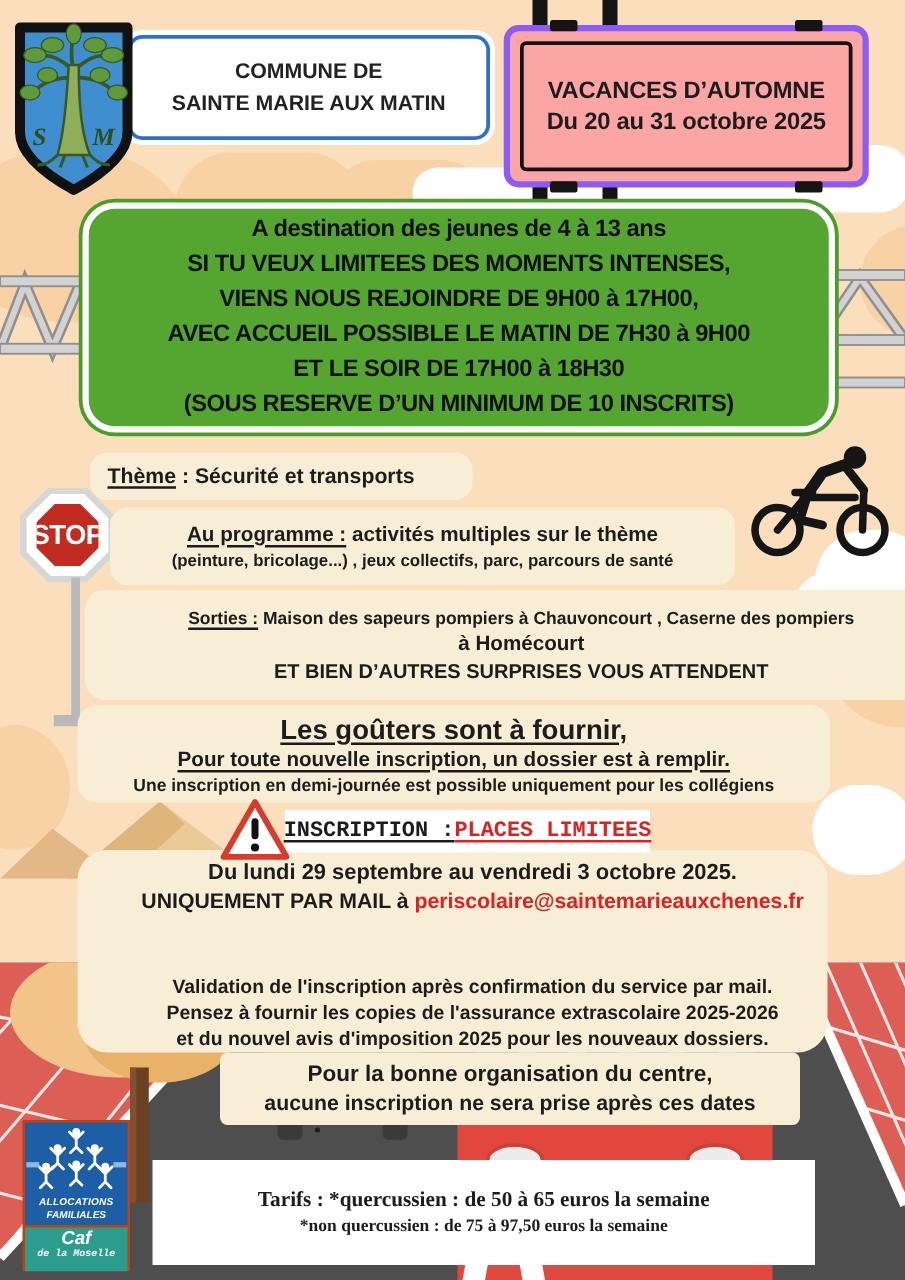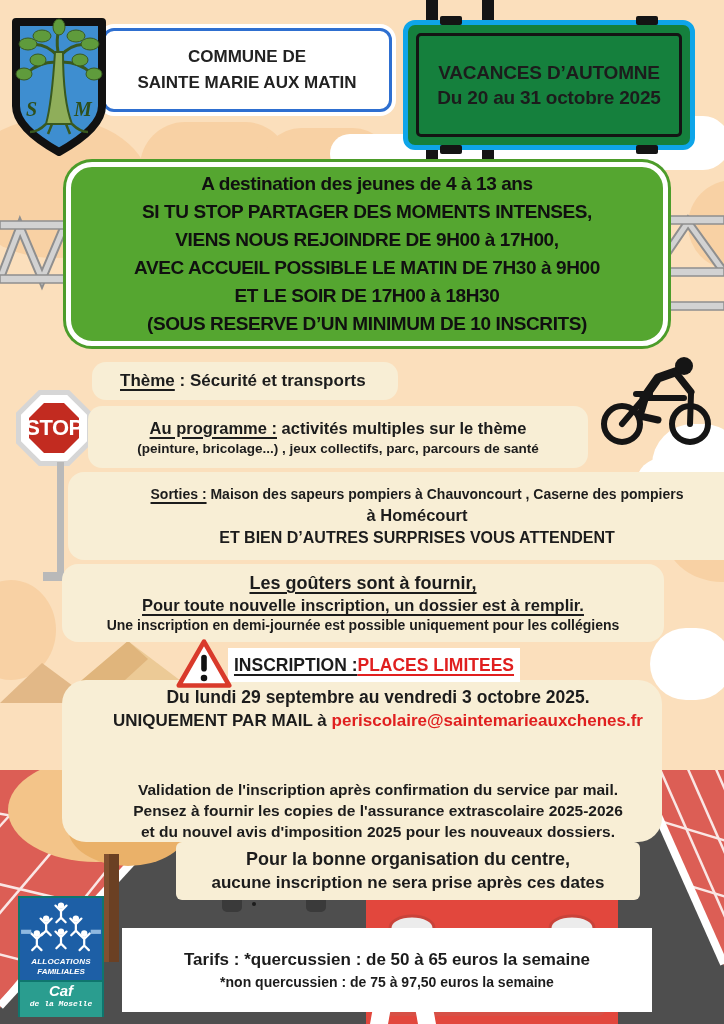--- a/index.html
+++ b/index.html
@@ -9,22 +9,22 @@
   .abs{position:absolute;}
   .blob{position:absolute;background:#f8d1a4;border-radius:50%;}
   .cloud{position:absolute;background:#ffffff;border-radius:50%;}
   .cream{position:absolute;background:#f8eed5;border-radius:16px;display:flex;
          flex-direction:column;justify-content:center;align-items:center;text-align:center;}
   .cream div, .wbox div{white-space:nowrap;}
   .u{text-decoration:underline;text-decoration-thickness:2px;text-underline-offset:3px;}
   .red{color:#e01f1f;}
   
   .post{position:absolute;width:12px;background:#141414;top:0;height:170px;}
-  #sign{position:absolute;left:403px;top:20px;width:292px;height:130px;background:#15803d;
-        border:5px solid #0ea5e9;border-radius:12px;box-sizing:border-box;}
+  #sign{position:absolute;left:403px;top:20px;width:292px;height:130px;background:#fca5a5;
+        border:5px solid #8b5cf6;border-radius:12px;box-sizing:border-box;}
   #sign .inner{position:absolute;inset:8px;border:3px solid #141414;border-radius:5px;
         display:flex;flex-direction:column;justify-content:center;align-items:center;gap:3px;
         font-size:19px;letter-spacing:-0.2px;}
   .tab{position:absolute;width:22px;height:9px;background:#141414;border-radius:2px;}
   #commune{position:absolute;left:102px;top:28px;width:290px;height:84px;background:#ffffff;
         border:3px solid #2e6fd0;border-radius:12px;box-shadow:0 0 0 4px #ffffff;box-sizing:border-box;
         display:flex;flex-direction:column;justify-content:center;align-items:center;gap:6px;
         font-size:17px;color:#222;}
   
   #intro{position:absolute;left:66px;top:162px;width:602px;height:184px;background:#55a630;
@@ -35,28 +35,28 @@
   
   .oct{clip-path:polygon(30% 0%,70% 0%,100% 30%,100% 70%,70% 100%,30% 100%,0% 70%,0% 30%);}
   #stop-outer{position:absolute;left:16px;top:390px;width:76px;height:76px;background:#d6d6d6;}
   #stop-white{position:absolute;inset:5px;background:#ffffff;}
   #stop-red{position:absolute;inset:8px;background:#c22b20;display:flex;align-items:center;
         justify-content:center;color:#fff;font-size:22px;letter-spacing:-0.5px;transform-origin:center;}
   #stop-pole{position:absolute;left:57px;top:462px;width:7px;height:114px;background:#b9b9b9;}
   #stop-base{position:absolute;left:43px;top:572px;width:35px;height:9px;background:#b9b9b9;}
   
   #insc-strip{position:absolute;left:228px;top:648px;width:292px;height:34px;background:#ffffff;
-        display:flex;align-items:center;justify-content:center;font-size:17.5px;white-space:nowrap;}
+        display:flex;align-items:center;justify-content:center;font-size:17.5px;white-space:nowrap;font-family:Liberation Mono, monospace;}
   
   #orgbox{border-radius:6px;}
   #tarifs{position:absolute;left:122px;top:928px;width:530px;height:84px;background:#ffffff;
         display:flex;flex-direction:column;justify-content:center;align-items:center;gap:4px;}
-  #tarifs div{white-space:nowrap;}
-  
-  #caf{position:absolute;left:18px;top:896px;width:86px;height:121px;background:#0f766e;
+  #tarifs div{white-space:nowrap;font-family:Liberation Serif, serif;}
+  
+  #caf{position:absolute;left:18px;top:896px;width:86px;height:121px;background:#c2410c;
        padding:2px;box-sizing:border-box;}
   #caf .blue{position:relative;width:100%;height:82px;background:#1d5fa6;color:#fff;
        text-align:center;}
   #caf .teal{width:100%;height:35px;background:#2a9d8f;color:#fff;text-align:center;margin-top:2px;}
   #caf .blue .t1{position:absolute;bottom:14px;width:100%;font-size:8px;font-style:italic;letter-spacing:0.2px;}
   #caf .blue .t2{position:absolute;bottom:4px;width:100%;font-size:8px;font-style:italic;}
   #caf .teal .t3{font-size:15px;font-style:italic;line-height:16px;padding-top:1px;}
   #caf .teal .t4{font-size:8px;font-style:italic;font-family:Liberation Mono, monospace;}
 </style>
 </head>
@@ -218,28 +218,28 @@
       <ellipse cx="86" cy="60" rx="8" ry="6"></ellipse>
         <ellipse cx="30" cy="46" rx="8" ry="6"></ellipse>
       <ellipse cx="72" cy="46" rx="8" ry="6"></ellipse>
     </g>
     <text x="18" y="102" font-size="20" font-style="italic" font-weight="bold" fill="#2e4f1c" font-family="'Liberation Serif',serif">S</text>
     <text x="66" y="102" font-size="20" font-style="italic" font-weight="bold" fill="#2e4f1c" font-family="'Liberation Serif',serif">M</text>
   </svg>
 
   <div id="intro">
     <div>A destination des jeunes de 4 à 13 ans</div>
-    <div>SI TU STOP PARTAGER DES MOMENTS INTENSES,</div>
+    <div>SI TU VEUX LIMITEES DES MOMENTS INTENSES,</div>
     <div>VIENS NOUS REJOINDRE DE 9H00 à 17H00,</div>
     <div>AVEC ACCUEIL POSSIBLE LE MATIN DE 7H30 à 9H00</div>
     <div>ET LE SOIR DE 17H00 à 18H30</div>
     <div>(SOUS RESERVE D’UN MINIMUM DE 10 INSCRITS)</div>
   </div>
 
-  <div class="cream" style="left:92px;top:362px;width:306px;height:38px;border-radius:14px;align-items:flex-start;padding-left:28px;box-sizing:border-box;font-size:17px;">
+  <div class="cream" style="left:72px;top:362px;width:306px;height:38px;border-radius:14px;align-items:flex-start;padding-left:14px;box-sizing:border-box;font-size:17px;">
     <div><span class="u">Thème</span><span> : Sécurité et transports</span></div>
   </div>
 
   <svg class="abs" style="left:598px;top:356px;" width="116" height="92" viewBox="0 0 116 92">
     <g stroke="#151515" fill="none" stroke-linecap="round" stroke-linejoin="round">
       <circle cx="24" cy="68" r="18" stroke-width="6"></circle>
       <circle cx="92" cy="68" r="18" stroke-width="6"></circle>
       <path d="M24,68 L46,42 L86,42" stroke-width="6"></path>
       <path d="M46,42 L60,22 L80,15" stroke-width="9"></path>
       <path d="M78,17 L93,36" stroke-width="7"></path>
@@ -265,21 +265,21 @@
     <div style="font-size:13.5px;">(peinture, bricolage...) , jeux collectifs, parc, parcours de santé</div>
   </div>
 
   <div class="cream" style="left:68px;top:472px;width:698px;height:88px;gap:4px;">
     <div style="font-size:14px;"><span class="u">Sorties :</span><span> Maison des sapeurs pompiers à Chauvoncourt , Caserne des pompiers</span></div>
     <div style="font-size:16.5px;">à Homécourt</div>
     <div style="font-size:16px;">ET BIEN D’AUTRES SURPRISES VOUS ATTENDENT</div>
   </div>
 
   <div class="cream" style="left:62px;top:564px;width:602px;height:78px;gap:2px;">
-    <div class="u" style="font-size:18px;">Les goûters sont à fournir,</div>
+    <div class="u" style="font-size:22px;">Les goûters sont à fournir,</div>
     <div class="u" style="font-size:16.5px;">Pour toute nouvelle inscription, un dossier est à remplir.</div>
     <div style="font-size:14px;">Une inscription en demi-journée est possible uniquement pour les collégiens</div>
   </div>
 
   <div class="cream" style="left:62px;top:680px;width:600px;height:162px;border-radius:24px;gap:3px;padding-top:6px;box-sizing:border-box;padding-left:32px;">
     <div style="font-size:17.5px;">Du lundi 29 septembre au vendredi 3 octobre 2025.</div>
     <div style="font-size:17px;"><span>UNIQUEMENT PAR MAIL à </span><span class="red">periscolaire@saintemarieauxchenes.fr</span></div>
     <div style="height:10px;"></div>
     <div style="font-size:15.5px;margin-top:34px;">Validation de l'inscription après confirmation du service par mail.</div>
     <div style="font-size:15.5px;">Pensez à fournir les copies de l'assurance extrascolaire 2025-2026</div>

